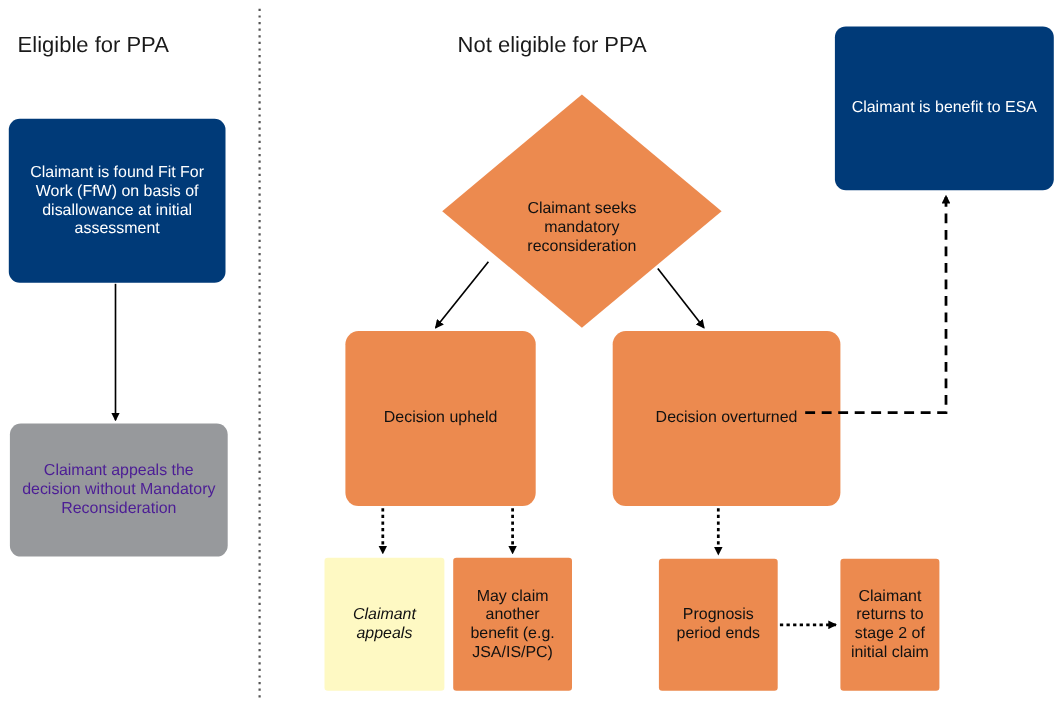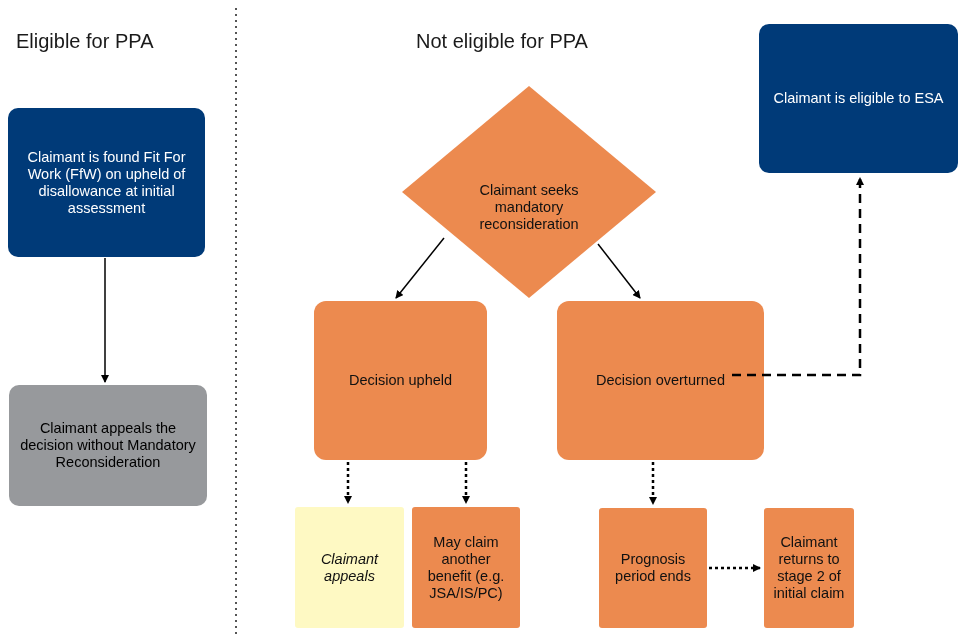--- a/index.html
+++ b/index.html
@@ -5,41 +5,41 @@
   html, body { margin: 0; padding: 0; background: #ffffff; }
   body { width: 960px; height: 640px; position: relative; overflow: hidden;
          font-family: "Liberation Sans", sans-serif; }
   .heading { position: absolute; font-size: 20px; color: #1a1a1a; white-space: nowrap; }
   .box { position: absolute; display: flex; align-items: center; justify-content: center;
          text-align: center; font-size: 14.5px; line-height: 17px; box-sizing: border-box;
          padding: 4px 8px; }
   .navy { background: #003a78; color: #ffffff; border-radius: 10px; }
   .orange { background: #ec8a4f; color: #111111; border-radius: 12px; }
   .orange-sq { background: #ec8a4f; color: #111111; border-radius: 3px; }
-  .grey { background: #97999c; color: #000000; border-radius: 10px; }
+  .grey { background: #97999c; color: #4c1d95; border-radius: 10px; }
   .grey-sq { background: #fef9c3; color: #111111; border-radius: 3px; font-style: italic; }
   svg.overlay { position: absolute; left: 0; top: 0; pointer-events: none; }
   .diamond-text { position: absolute; text-align: center; font-size: 14.5px; line-height: 17px;
                   color: #111111; }
 </style>
 </head>
 <body>
 
 <div class="heading" style="left:16px; top:30px;">Eligible for PPA</div>
 <div class="heading" style="left:416px; top:30px;">Not eligible for PPA</div>
 
 <div class="box navy" style="left:8px; top:108px; width:197px; height:149px;">
-  <span>Claimant is found  Fit For Work (FfW) on upheld of disallowance at initial assessment</span>
+  <span>Claimant is found  Fit For Work (FfW) on basis of disallowance at initial assessment</span>
 </div>
 <div class="box grey" style="left:9px; top:385px; width:198px; height:121px;">
   <span>Claimant appeals the decision without Mandatory Reconsideration</span>
 </div>
 
 <div class="box navy" style="left:759px; top:24px; width:199px; height:149px;">
-  <span>Claimant is eligible to ESA</span>
+  <span>Claimant is benefit to ESA</span>
 </div>
 <div class="box orange" style="left:314px; top:301px; width:173px; height:159px;">
   <span>Decision upheld</span>
 </div>
 <div class="box orange" style="left:557px; top:301px; width:207px; height:159px;">
   <span>Decision overturned</span>
 </div>
 <div class="box grey-sq" style="left:295px; top:507px; width:109px; height:121px;">
   <span>Claimant appeals</span>
 </div>

